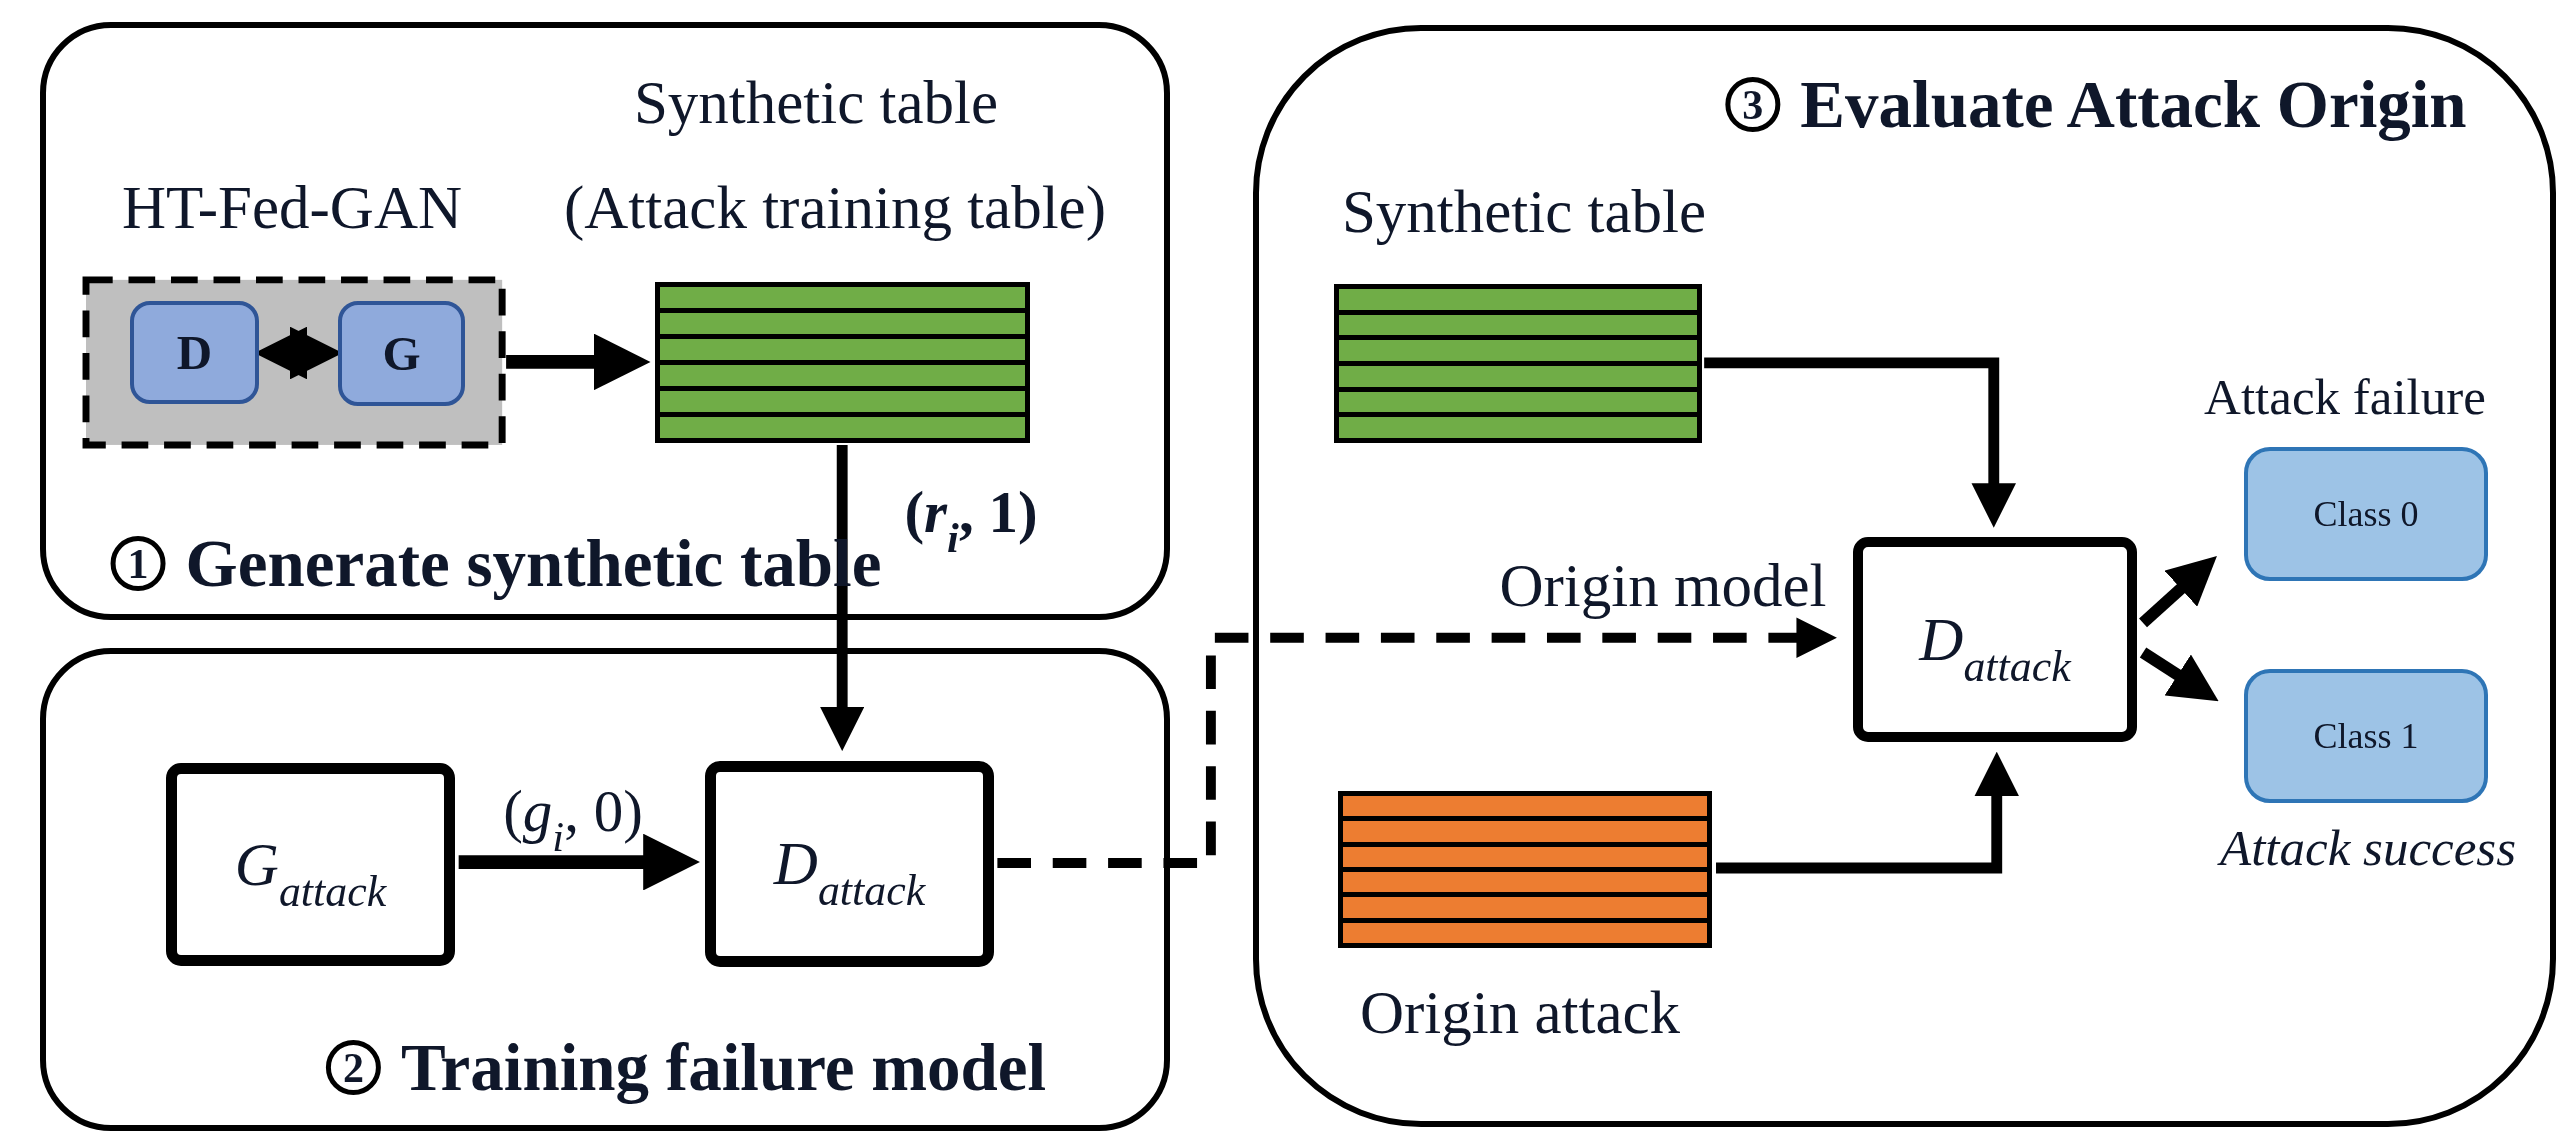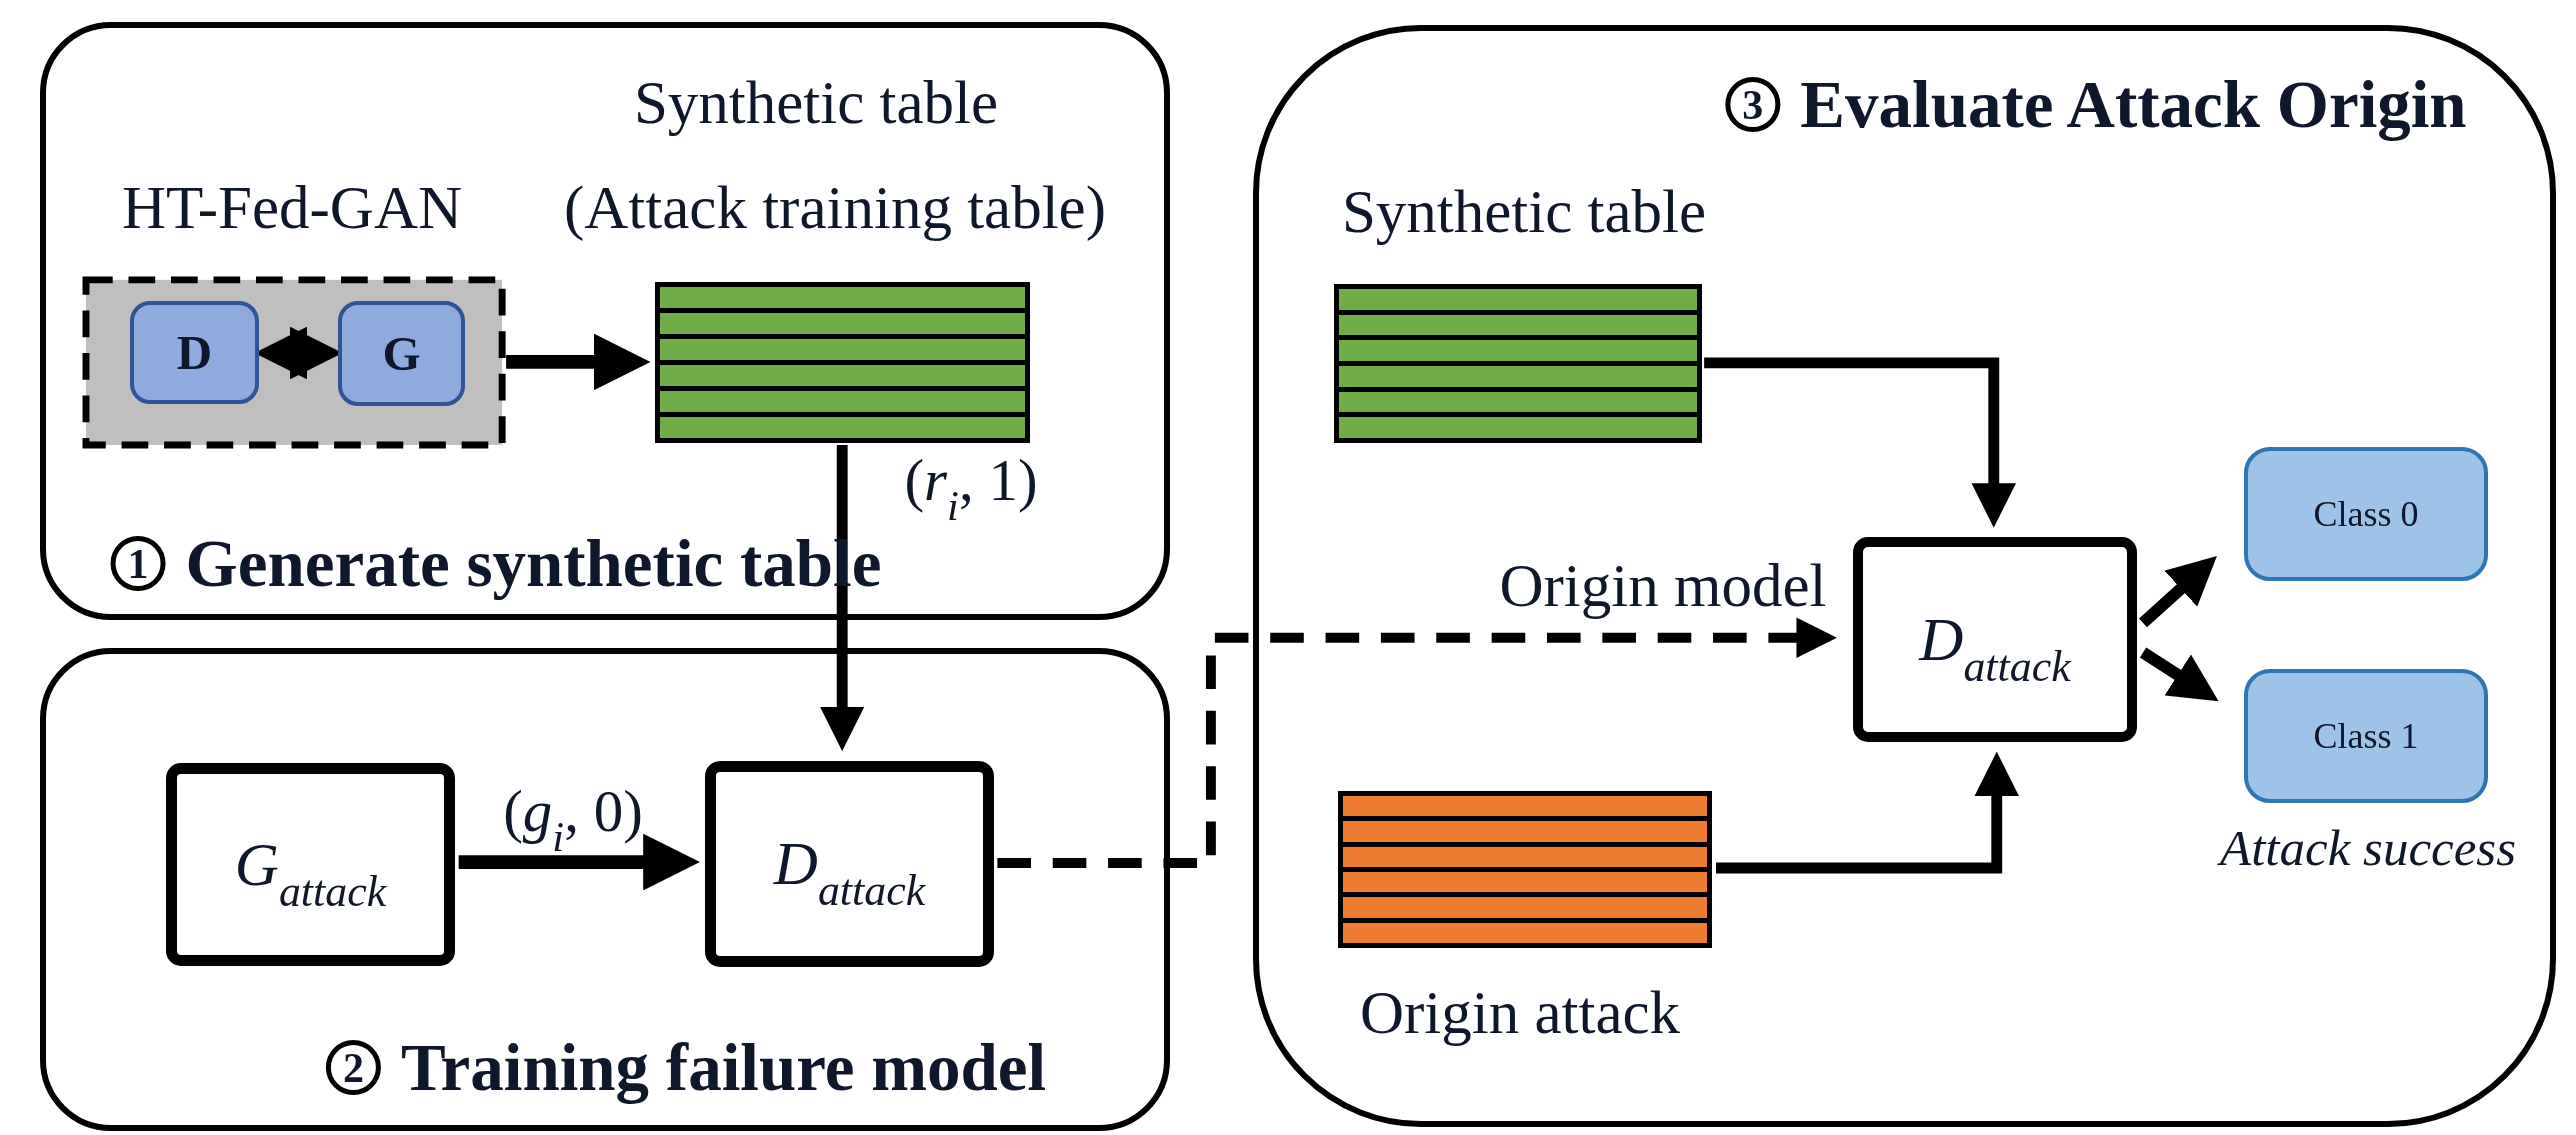--- a/index.html
+++ b/index.html
@@ -88,21 +88,21 @@
   }
   .math em{font-style:italic;font-family:"Liberation Serif",serif;}
 
   
   #lbl-syn1{left:816px;top:71px;}
   #lbl-attacktrain{left:835px;top:176px;}
   #lbl-htfedgan{left:292px;top:176px;}
   #dbox{left:130px;top:301px;width:129px;height:103px;}
   #gbox{left:338px;top:301px;width:127px;height:105px;}
   #table1{left:655px;top:282px;width:375px;height:161px;}
-  #lbl-ri1{left:971px;top:446px;}
+  #lbl-ri1{left:971px;top:478px;font-weight:bold;}
   #title1{left:496px;top:530px;}
 
   #gattack{left:166px;top:763px;width:289px;height:203px;}
   #dattack2{left:705px;top:761px;width:289px;height:206px;}
   #lbl-gi0{left:573px;top:777px;}
   #title2{left:686px;top:1034px;}
 
   #title3{left:2096px;top:71px;}
   #lbl-syn2{left:1524px;top:180px;}
   #table2{left:1334px;top:284px;width:368px;height:159px;}
@@ -222,20 +222,21 @@
       <div class="stripe"></div>
       <div class="stripe"></div>
       <div class="stripe"></div>
       <div class="stripe"></div>
       <div class="stripe"></div>
       <div class="stripe"></div>
     </div>
 
   <div class="label" id="lbl-origin">Origin attack</div>
 
+  <div class="label" id="lbl-failure" style="font-size:51px;">Attack failure</div>
 
   <div class="abs classbox" id="class0">
     <span>Class 0</span>
   </div>
   <div class="abs classbox" id="class1">
     <span>Class 1</span>
   </div>
 
   <div class="label" id="lbl-success" style="font-size:51px;font-style:italic;">Attack success</div>
 

